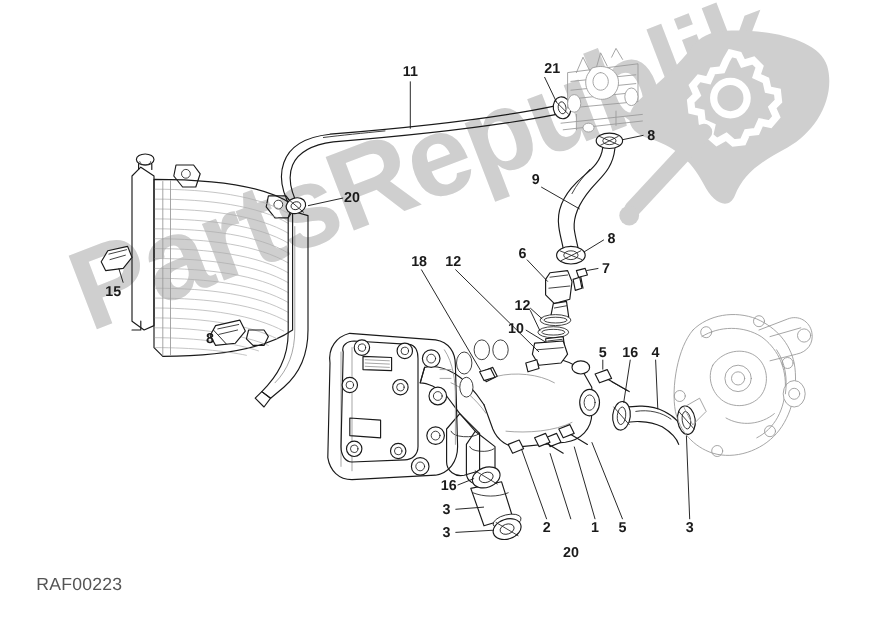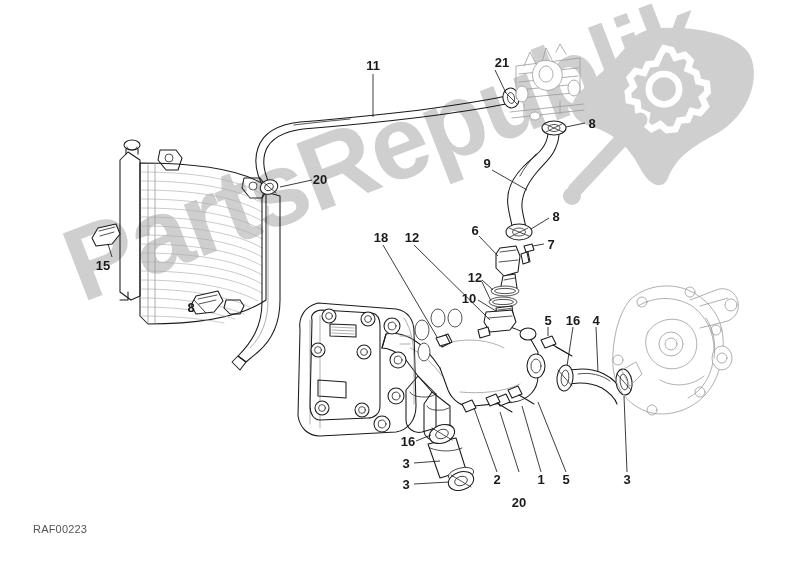--- a/index.html
+++ b/index.html
@@ -22,21 +22,21 @@
     position: absolute;
     left: 0;
     top: 0;
     width: 800px;
     height: 564px;
   }
   .ref-code {
     position: absolute;
     left: 33px;
     top: 523px;
-    font-size: 11px;
+    font-size: 16px;
     color: #555555;
     letter-spacing: 0.2px;
     font-family: "Liberation Sans", sans-serif;
     white-space: nowrap;
   }
   
   .callout {
     position: absolute;
     font-size: 13px;
     font-weight: bold;

